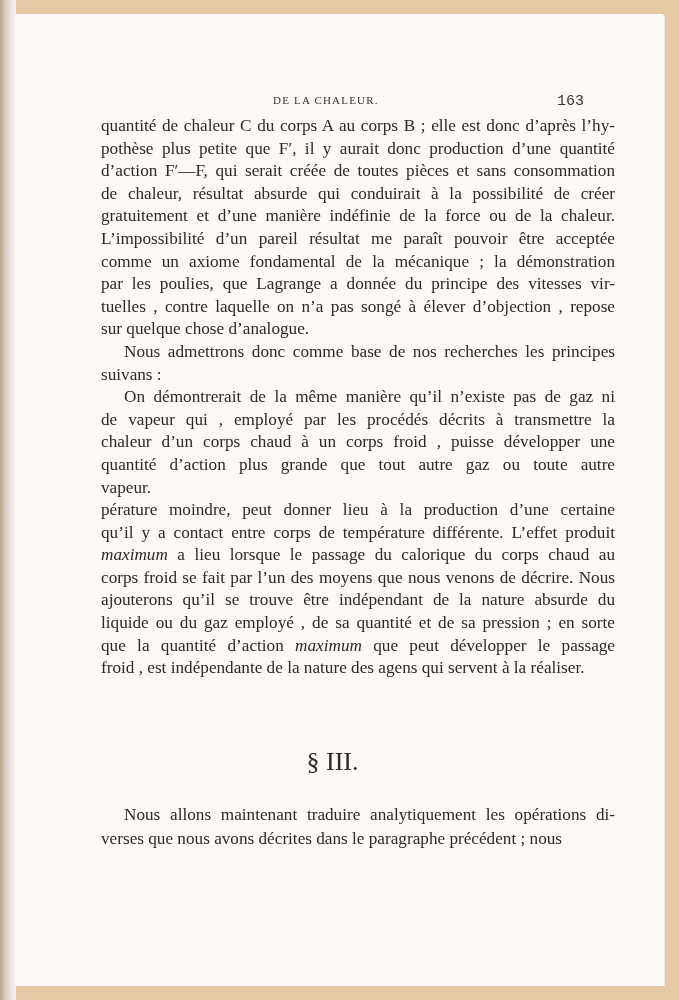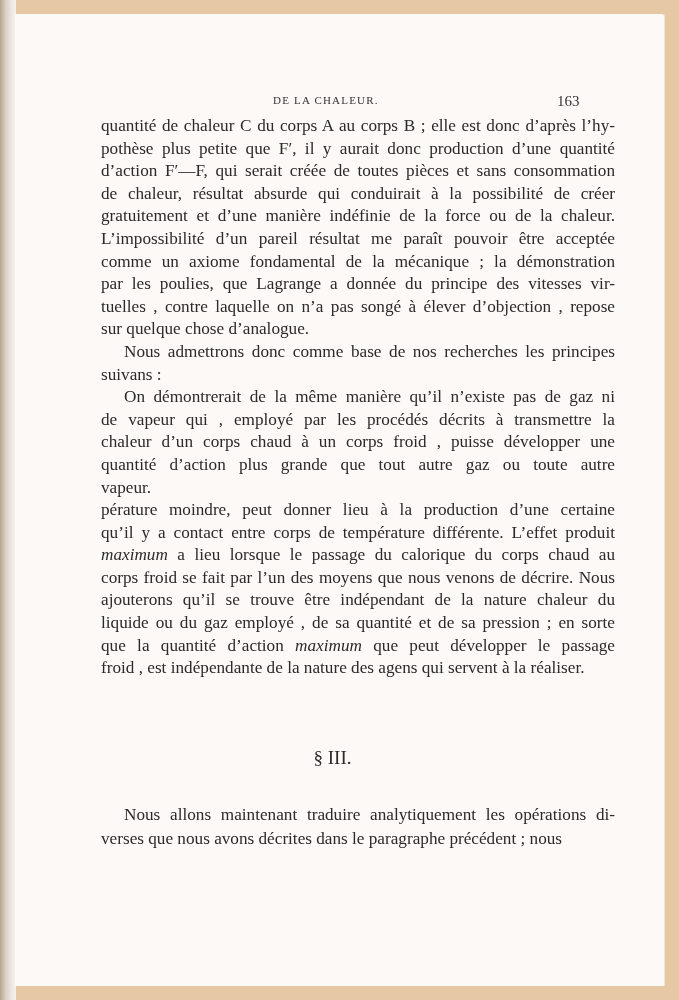--- a/index.html
+++ b/index.html
@@ -20,33 +20,33 @@
   }
   .running-head {
     position: absolute; top: 80px; left: 0; width: 100%; height: 18px;
   }
   .running-title {
     position: absolute; left: 258px; top: 0;
     font-size: 11px; letter-spacing: 1.2px; color: #333;
   }
   .page-number {
     position: absolute; left: 542px; top: -1px;
-    font-size: 15px; color: #333;
+    font-size: 15px; color: #333; font-family: Liberation Mono, monospace;
   }
   .body-text {
     position: absolute; left: 58px; top: 101px; width: 542px;
     font-size: 17.2px; line-height: 22.6px; color: #2a2a2a;
     text-align: justify;
   }
   .body-text p { margin: 0; text-indent: 0; }
   .line { display: block; text-align: justify; text-align-last: justify; white-space: nowrap; margin-left: 28px; }
   .line.last { text-align-last: left; }
   .section-title {
     position: absolute; left: 0; width: 635px; top: 733px;
-    text-align: center; font-size: 19px; color: #2a2a2a;
+    text-align: center; font-size: 26px; color: #2a2a2a;
   }
   .body-text-2 {
     position: absolute; left: 58px; top: 772px; width: 542px;
     font-size: 17.2px; line-height: 23.5px; color: #2a2a2a;
   }
   em { font-style: italic; }
 </style>
 </head>
 <body>
 
@@ -80,21 +80,21 @@
         <span class="line">de vapeur qui , employé par les procédés décrits à transmettre la</span>
         <span class="line">chaleur d’un corps chaud à un corps froid , puisse développer une</span>
         <span class="line">quantité d’action plus grande que tout autre gaz ou toute autre</span>
         <span class="line last">vapeur.</span>
       </p>
       <p>
         <span class="line">pérature moindre, peut donner lieu à la production d’une certaine</span>
         <span class="line">qu’il y a contact entre corps de température différente. L’effet produit</span>
         <span class="line"><em>maximum</em> a lieu lorsque le passage du calorique du corps chaud au</span>
         <span class="line">corps froid se fait par l’un des moyens que nous venons de décrire. Nous</span>
-        <span class="line">ajouterons qu’il se trouve être indépendant de la nature chaleur du</span>
+        <span class="line">ajouterons qu’il se trouve être indépendant de la nature absurde du</span>
         <span class="line">liquide ou du gaz employé , de sa quantité et de sa pression ; en sorte</span>
         <span class="line">que la quantité d’action <em>maximum</em> que peut développer le passage</span>
         <span class="line last">froid , est indépendante de la nature des agens qui servent à la réaliser.</span>
       </p>
     </div>
 
   <div class="section-title">§ III.</div>
 
   <div class="body-text-2" id="body-text-2">
       <p>

